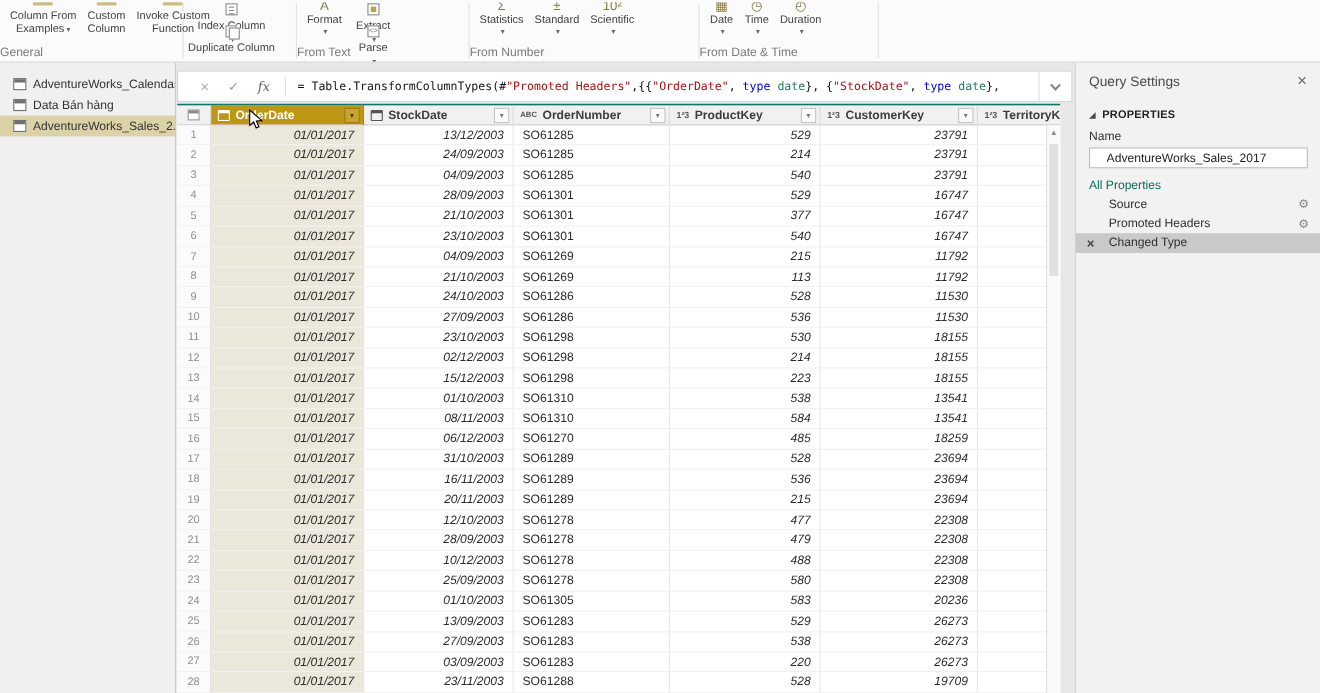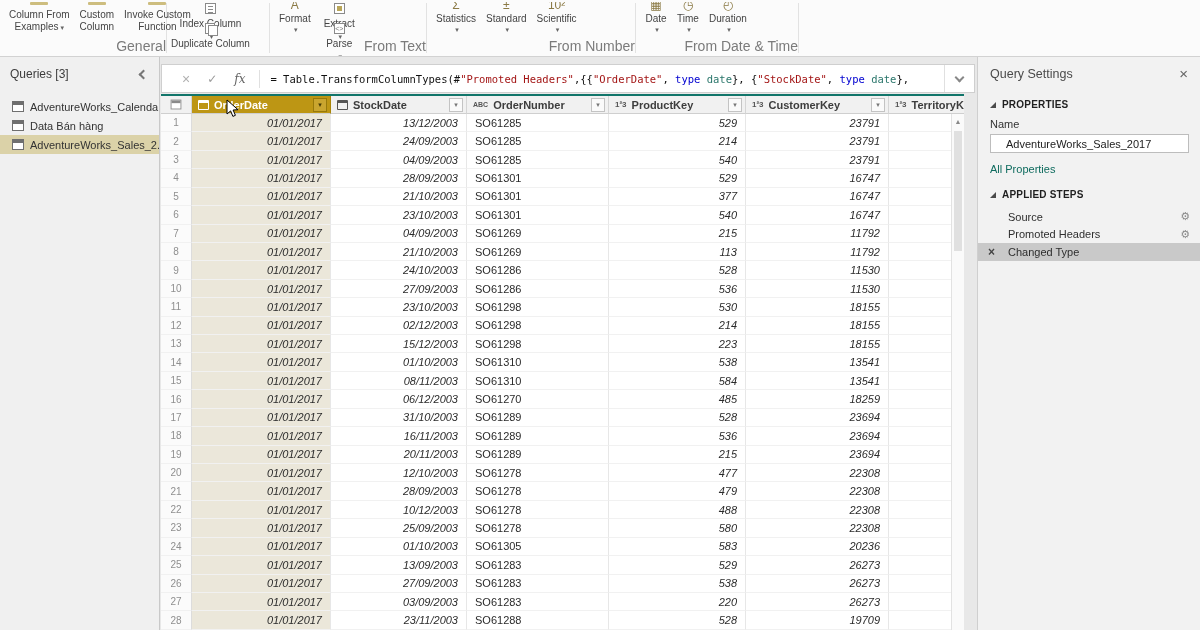--- a/index.html
+++ b/index.html
@@ -4,22 +4,22 @@
 <style>
   * { margin:0; padding:0; box-sizing:border-box; }
   html,body { width:1200px; height:630px; overflow:hidden;
     font-family:"Liberation Sans","DejaVu Sans",sans-serif; font-size:11px; color:#333; }
   .app { position:relative; width:1200px; height:630px; background:#e8e8e8; overflow:hidden; }
 
   
   .ribbon { position:absolute; top:0; left:0; right:0; height:57px; background:#fbfbfb;
     border-bottom:1px solid #d2d2d2; display:flex; overflow:hidden; }
   .rgroup { position:relative; display:flex; padding:1px 4px 13px; }
-  .rgroup-label { position:absolute; bottom:2px; left:0; right:0; text-align:right;
-    font-size:14px; color:#7b7b7b; white-space:nowrap; }
+  .rgroup-label { position:absolute; bottom:2px; left:0; right:0; text-align:left;
+    font-size:11px; color:#7b7b7b; white-space:nowrap; }
   .rsep { width:1px; background:#e2e2e2; margin:3px 0; }
   .big-btn { display:flex; flex-direction:column; align-items:center; justify-content:flex-start;
     padding:1px 5px 0; font-size:10px; color:#444; white-space:nowrap; cursor:default; }
   .big-btn .bl { line-height:12px; }
   .sliver { width:18px; height:3px; background:#cdbd7e; border-radius:1px; margin-bottom:4px; }
   .bfrag { height:9px; width:22px; overflow:hidden; text-align:center; color:#8b7a45; margin-bottom:2px; }
   .bfrag::before { content:attr(data-glyph); display:block; font-size:12px; margin-top:-4px; }
   .stack { display:flex; flex-direction:column; padding-top:2px; }
   .small-btn { display:flex; align-items:center; gap:4px; height:13px; margin-bottom:7px;
     font-size:10px; color:#444; white-space:nowrap; cursor:default;flex-direction:column; }
@@ -225,24 +225,20 @@
         <span class="bfrag" data-glyph="◴"></span>
         <span class="bl">Duration</span>
         <span class="dd dd-below">▾</span>
       </div>
       <div class="rgroup-label">From Date &amp; Time</div>
     </div>
     <div class="rsep"></div>
   </div>
 
   <div class="sidebar">
-    <div class="sb-head">
-      <span class="sb-title">Queries [3]</span>
-      <span class="chev-left"></span>
-    </div>
     <div class="q-list">
       <div class="q-item">
         <span class="q-icon"></span>
         <span>AdventureWorks_Calendar</span>
       </div>
       <div class="q-item">
         <span class="q-icon"></span>
         <span>Data Bán hàng</span>
       </div>
       <div class="q-item selected">
@@ -568,24 +564,20 @@
       <span class="qs-title">Query Settings</span>
       <span class="qs-close">×</span>
     </div>
     <div class="section-head">
       <span class="tri"></span>
       <span class="section-title">PROPERTIES</span>
     </div>
     <div class="qs-label">Name</div>
     <input class="qs-input" value="AdventureWorks_Sales_2017" style="">
     <div class="qs-link">All Properties</div>
-    <div class="section-head">
-      <span class="tri"></span>
-      <span class="section-title">APPLIED STEPS</span>
-    </div>
     <div class="steps">
         <div class="step">
           <span class="step-label">Source</span>
           <span class="step-gear">⚙</span>
         </div>
         <div class="step">
           <span class="step-label">Promoted Headers</span>
           <span class="step-gear">⚙</span>
         </div>
         <div class="step selected">

